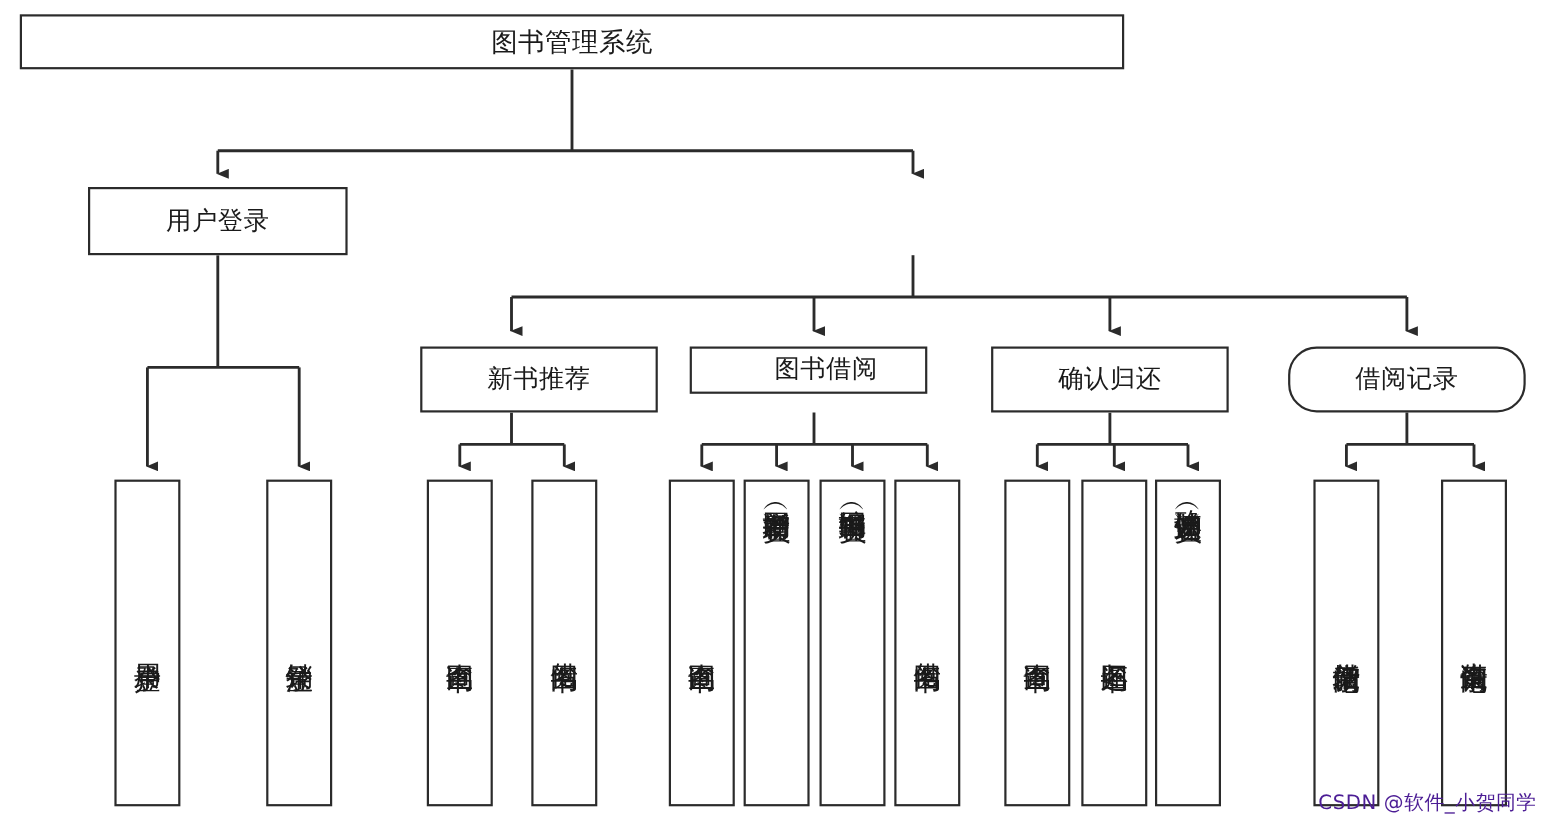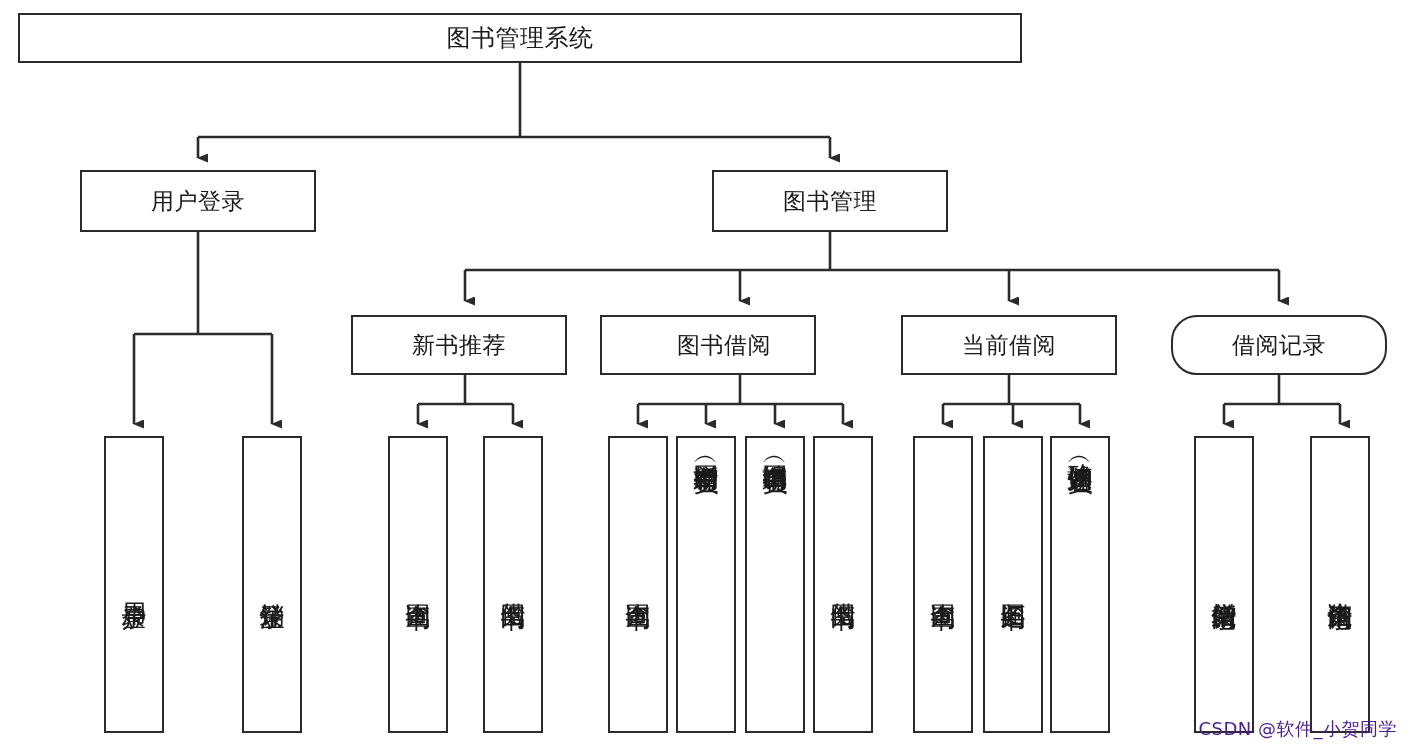--- a/index.html
+++ b/index.html
@@ -133,32 +133,29 @@
     </g>
   </svg>
 
   <div class="node horiz" id="node-root" style="left:18px; top:13px; width:1004px; height:50px;">
     <span class="node-label">图书管理系统</span>
   </div>
 
   <div class="node horiz" style="left:80px; top:170px; width:236px; height:62px;">
     <span class="node-label">用户登录</span>
   </div>
-  <div class="node horiz" style="left:712px; top:170px; width:236px; height:62px;">
-    <span class="node-label">图书管理</span>
-  </div>
-
-  <div class="node horiz" style="left:351px; top:315px; width:216px; height:60px;">
+
+  <div class="node horiz" style="left:382px; top:315px; width:216px; height:60px;">
     <span class="node-label">新书推荐</span>
   </div>
-  <div class="node horiz" style="left:600px; top:315px; width:216px; height:60px;padding-left:32px;">
+  <div class="node horiz" style="left:627px; top:315px; width:216px; height:43px;padding-left:32px;">
     <span class="node-label">图书借阅</span>
   </div>
   <div class="node horiz" style="left:901px; top:315px; width:216px; height:60px;">
-    <span class="node-label">当前借阅</span>
+    <span class="node-label">确认归还</span>
   </div>
   <div class="node horiz" style="left:1171px; top:315px; width:216px; height:60px;border-radius:26px;">
     <span class="node-label">借阅记录</span>
   </div>
 
   <div class="node vert centered" style="left:104px; top:436px; width:60px; height:297px;">
     <span class="node-label">用户登录</span>
   </div>
   <div class="node vert centered" style="left:242px; top:436px; width:60px; height:297px;">
     <span class="node-label">注销登录</span>

